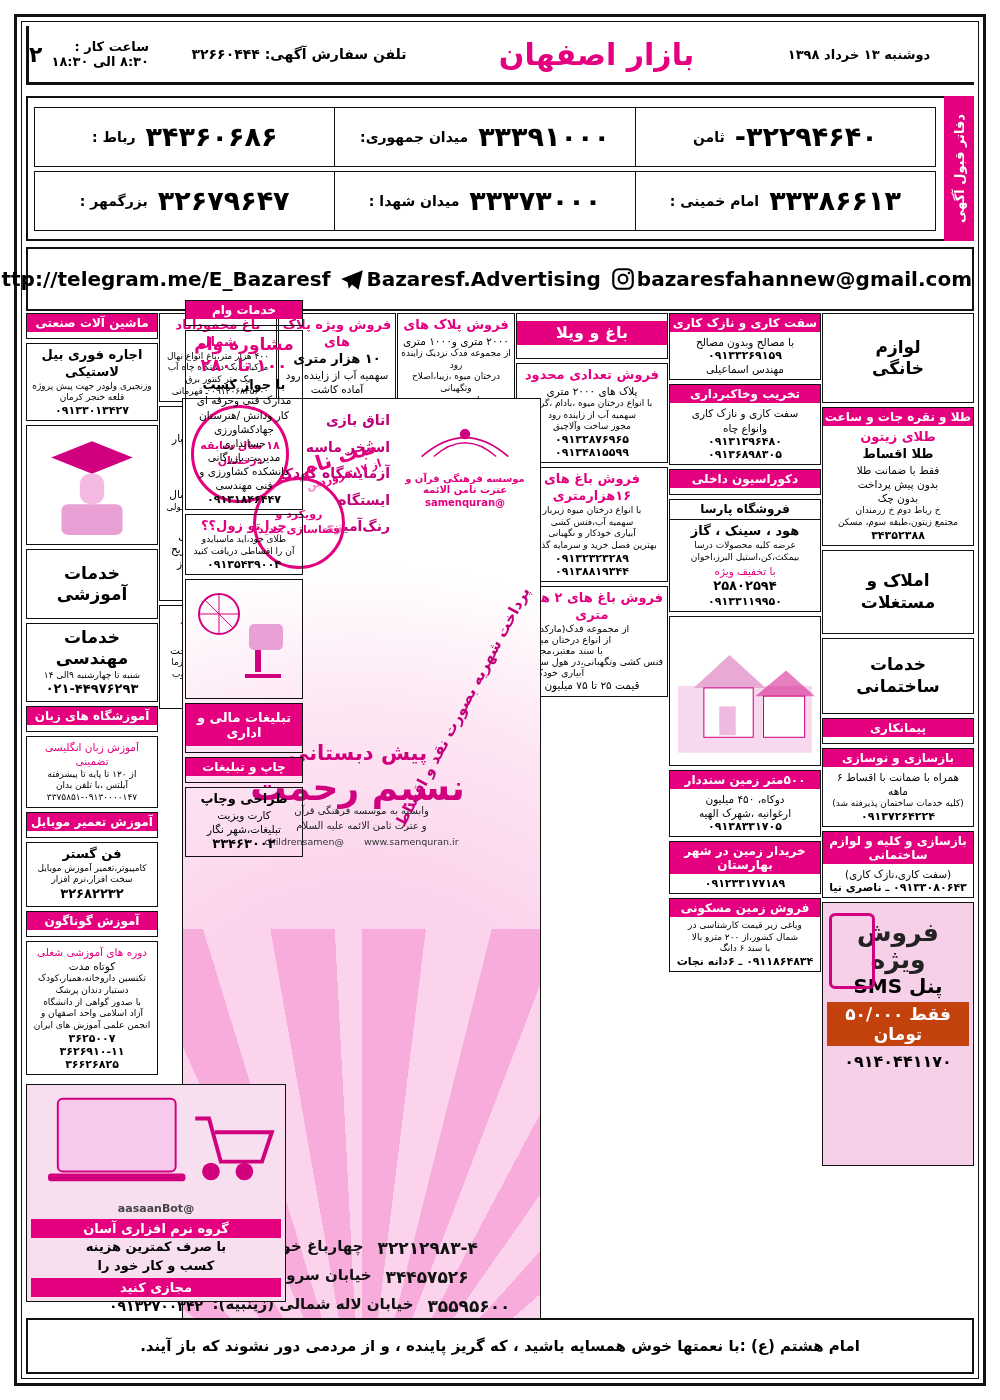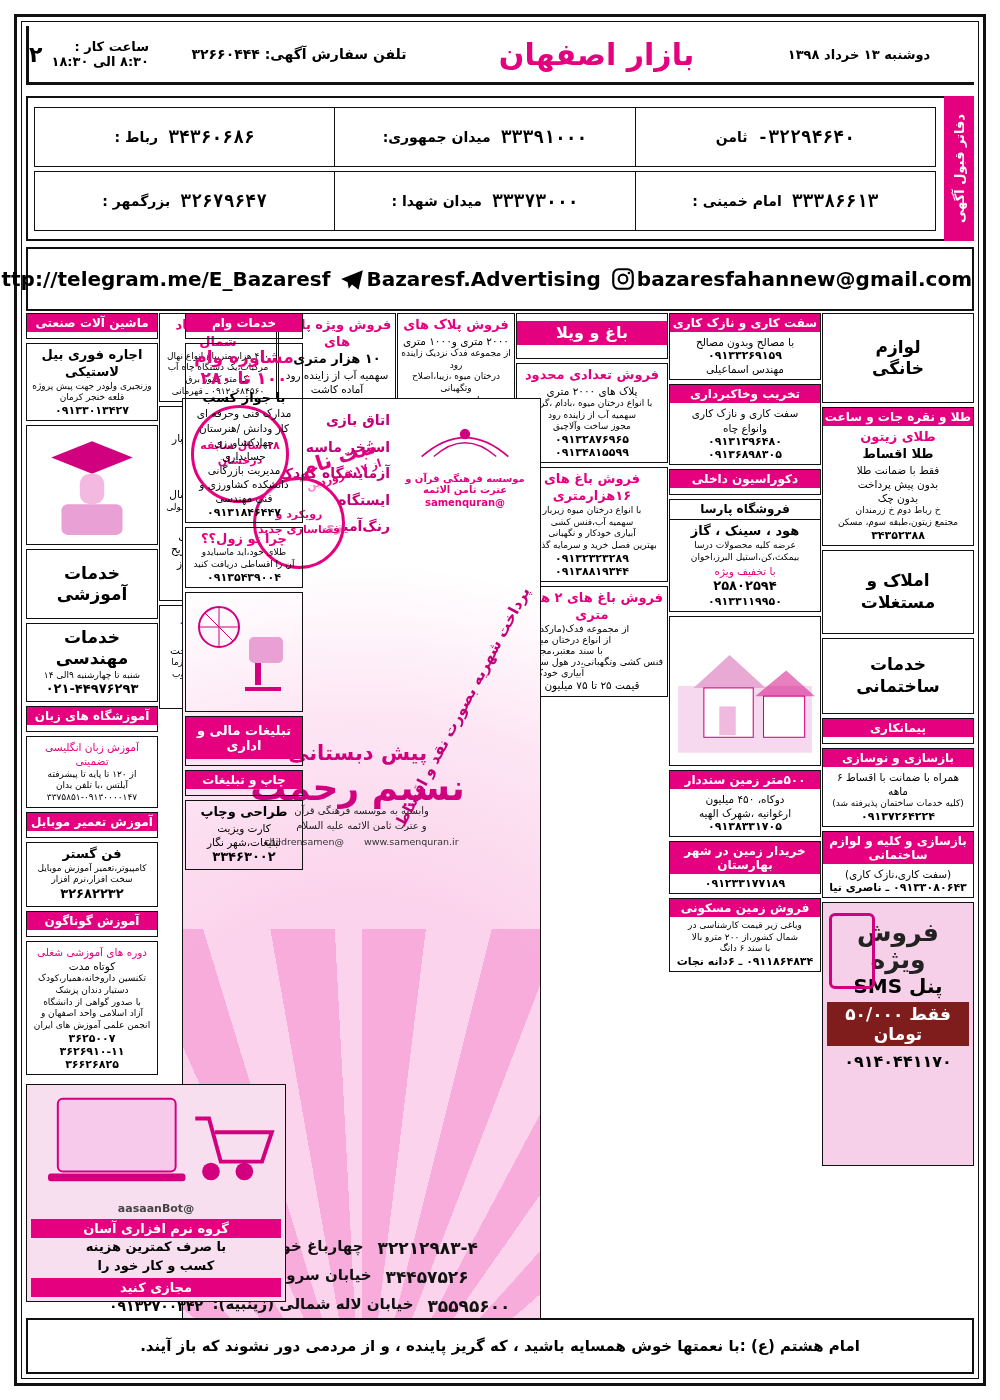--- a/index.html
+++ b/index.html
@@ -70,21 +70,21 @@
   }
   .topbox-row{
     display:flex;align-items:center;
     border:1px solid #111;height:58px;
   }
   .tb-cell{
     flex:1;display:flex;align-items:center;justify-content:center;gap:10px;
     font-weight:bold;
   }
   .tb-label{font-size:14px;}
-  .tb-num{font-size:18px;letter-spacing:1px;font-family:Liberation Mono, monospace;}
+  .tb-num{font-size:27px;letter-spacing:1px;}
   .tb-div{width:1px;align-self:stretch;background:#111;}
   
   .socialbar{
     position:absolute;left:26px;top:247px;right:26px;height:60px;
     border:2px solid #111;
     display:flex;align-items:center;justify-content:space-around;
     font-size:20px;font-weight:bold;
   }
   .soc{display:flex;align-items:center;gap:8px;}
   .soc .ic{
@@ -203,21 +203,21 @@
     font-size:15px;font-weight:bold;
     background:
       linear-gradient(#fff,#fff) padding-box;
   }
   .sms-ad{
     border:1.5px solid #111;background:#f5d0e8;padding:6px 4px;text-align:center;
   }
   .sms-ad .big{font-size:25px;font-weight:bold;color:#222;line-height:1.1;}
   .sms-ad .mid{font-size:20px;font-weight:bold;}
   .sms-ad .price{
-    background:#7f1d1d;color:#fff;font-weight:bold;font-size:17px;padding:2px 0;margin-top:4px;
+    background:#c2410c;color:#fff;font-weight:bold;font-size:17px;padding:2px 0;margin-top:4px;
   }
   .sms-ad .tel{font-size:16px;font-weight:bold;margin-top:6px;}
   .bot-ad{
     border:1.5px solid #111;background:#f7dff0;text-align:center;padding:4px;
   }
   .bot-ad .t{font-size:13px;font-weight:bold;line-height:1.4;}
   .bot-ad .bar{background:#e4007f;color:#fff;font-weight:bold;font-size:13px;padding:2px 0;margin-top:3px;}
   .checkline{display:flex;gap:3px;justify-content:flex-end;font-size:9.5px;}
 </style>
 </head>
@@ -696,21 +696,21 @@
         <span>۳۴۴۵۷۵۲۶</span>
         <span class="lbl">خیابان سروش  :</span>
       </div>
       <div class="row">
         <span>۳۵۵۹۵۶۰۰</span>
         <span class="lbl">خیابان لاله شمالی (زینبیه):</span>
       </div>
     </div>
   </div>
 
-  <div style="position:absolute;right:697px;top:313px;width:118px;">
+  <div style="position:absolute;right:697px;top:300px;width:118px;">
     <div class="ad">
       <div class="hd">خدمات وام</div>
     </div>
     <div class="ad">
       <div class="t-big pink">مشاوره وام</div>
       <div class="t-big pink">۱۰۰ تا ۲۸۰</div>
       <div class="t-mid">با جواز کسب</div>
       <div class="t-sm">مدارک فنی وحرفه ای</div>
       <div class="t-sm">کار ودانش /هنرستان</div>
       <div class="t-sm">جهادکشاورزی</div>

